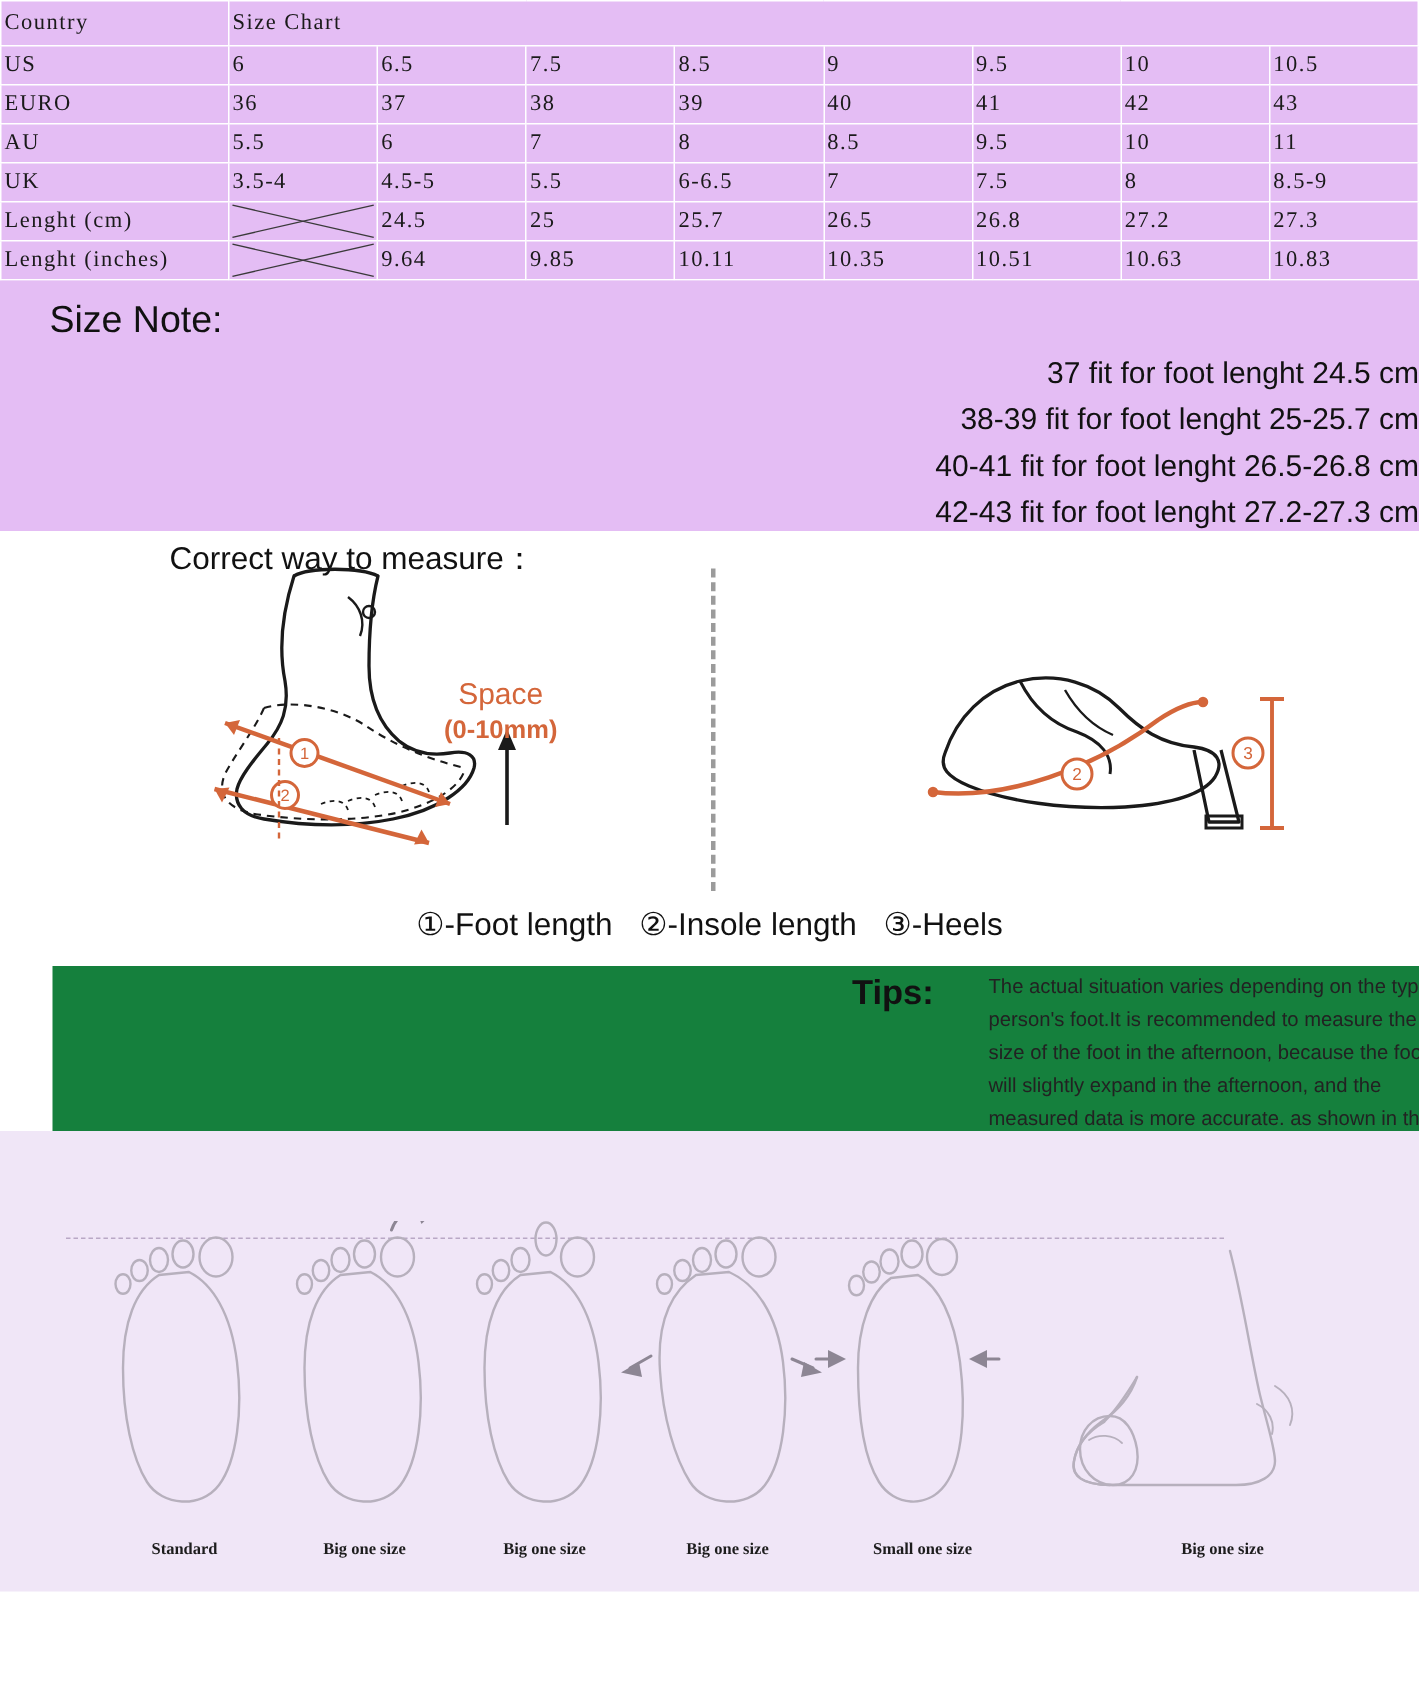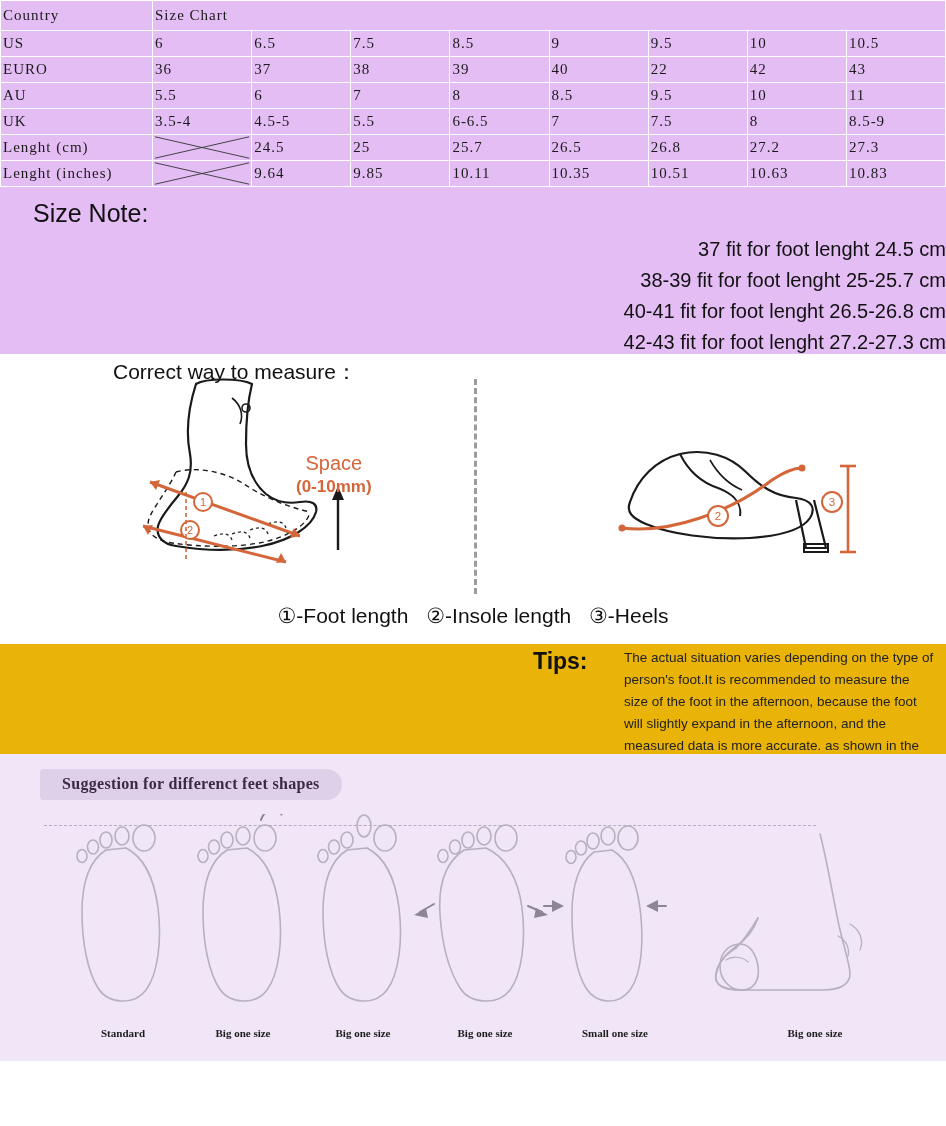--- a/index.html
+++ b/index.html
@@ -122,21 +122,22 @@
     position: absolute;
     left: 474px; top: 25px;
     height: 215px;
     border-left: 3px dashed #9b9b9b;
   }
 
   
   .tips {
     position: relative;
     height: 110px;
-    background: #eab308;
+    background: #15803d;
+    margin-left: 35px;
   }
   .tips-label {
     position: absolute;
     left: 533px; top: 4px;
     font-size: 23px;
     font-weight: 700;
     color: #111;
   }
   .tips-body {
     position: absolute;
@@ -215,21 +216,21 @@
       <td>10.5</td>
     </tr>
 
     <tr>
       <td class="rowlabel">EURO</td>
       <td>36</td>
       <td>37</td>
       <td>38</td>
       <td>39</td>
       <td>40</td>
-      <td>22</td>
+      <td>41</td>
       <td>42</td>
       <td>43</td>
     </tr>
 
     <tr>
       <td class="rowlabel">AU</td>
       <td>5.5</td>
       <td>6</td>
       <td>7</td>
       <td>8</td>
@@ -378,21 +379,20 @@
     <span>③-Heels</span>
   </div>
 </div>
 
 <div class="tips">
   <div class="tips-label">Tips:</div>
   <div class="tips-body">The actual situation varies depending on the type of person's foot.It is recommended to measure the size of the foot in the afternoon, because the foot will slightly expand in the afternoon, and the measured data is more accurate. as shown in the figure</div>
 </div>
 
 <div class="feet">
-  <div class="feet-banner">Suggestion for differenct feet shapes</div>
   <div class="feet-dashline"></div>
 
   <svg class="art" style="left:0; top:60px;" width="946" height="230" viewBox="0 0 946 230">
     <g fill="none" stroke="#b7b0bd" stroke-width="1.6" stroke-linecap="round" stroke-linejoin="round">
 
       <g transform="translate(62,6)">
         <path d="M44 30 C28 40 20 62 20 92 C20 124 26 152 36 168 C46 184 72 186 84 170 C96 154 100 120 96 88 C92 56 80 36 64 28 Z"></path>
         <ellipse cx="82" cy="18" rx="11" ry="13"></ellipse>
         <ellipse cx="60" cy="16" rx="7" ry="9"></ellipse>
         <ellipse cx="44" cy="20" rx="6" ry="8"></ellipse>

